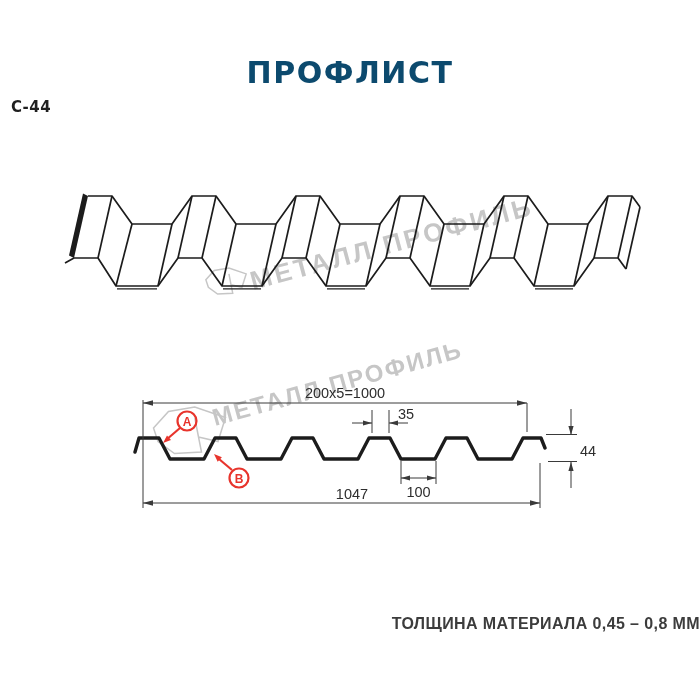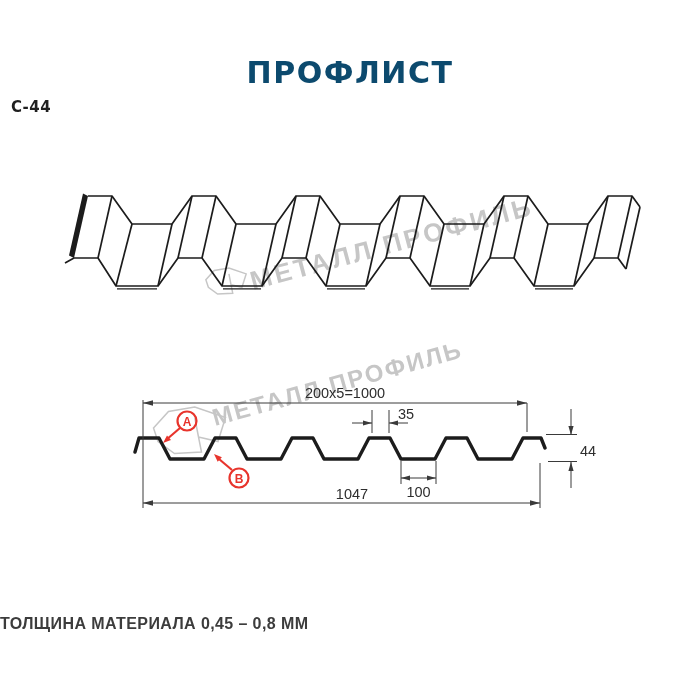--- a/index.html
+++ b/index.html
@@ -5,21 +5,21 @@
   html,body{margin:0;padding:0;background:#fff;}
   #page{position:relative;width:700px;height:700px;background:#fff;overflow:hidden;
         font-family:"Liberation Sans",sans-serif;}
   #art{position:absolute;left:0;top:0;width:700px;height:700px;}
   .title{position:absolute;left:0;top:55px;width:700px;text-align:center;
          font-family:"DejaVu Sans",sans-serif;font-weight:bold;font-size:30px;
          letter-spacing:1.5px;color:#0c4a6e;}
   .model{position:absolute;left:11px;top:98px;width:700px;text-align:left;
          font-family:"DejaVu Sans",sans-serif;font-weight:bold;font-size:15px;
          letter-spacing:.5px;color:#1f1f1f;}
-  .caption{position:absolute;left:0;top:615px;width:700px;text-align:left;
+  .caption{position:absolute;left:0;top:615px;width:700px;text-align:right;
          font-weight:bold;font-size:16px;letter-spacing:.4px;color:#3c3c3c;}
   .dimtxt{font-family:"Liberation Sans",sans-serif;font-size:14.5px;fill:#2e2e2e;}
   .wmtxt{font-family:"Liberation Sans",sans-serif;font-weight:bold;fill:#c6c6c6;}
   .edge{stroke:#1c1c1c;stroke-width:1.7;fill:none;stroke-linejoin:round;}
   .thin{stroke:#1c1c1c;stroke-width:1.2;fill:none;}
   .dimline{stroke:#3a3a3a;stroke-width:1;fill:none;}
   .dimarrow{fill:#3a3a3a;stroke:none;}
   .face{fill:#ffffff;stroke:none;}
   .red{stroke:#e8342c;fill:none;stroke-width:2.2;}
   .redfill{fill:#e8342c;stroke:none;}

